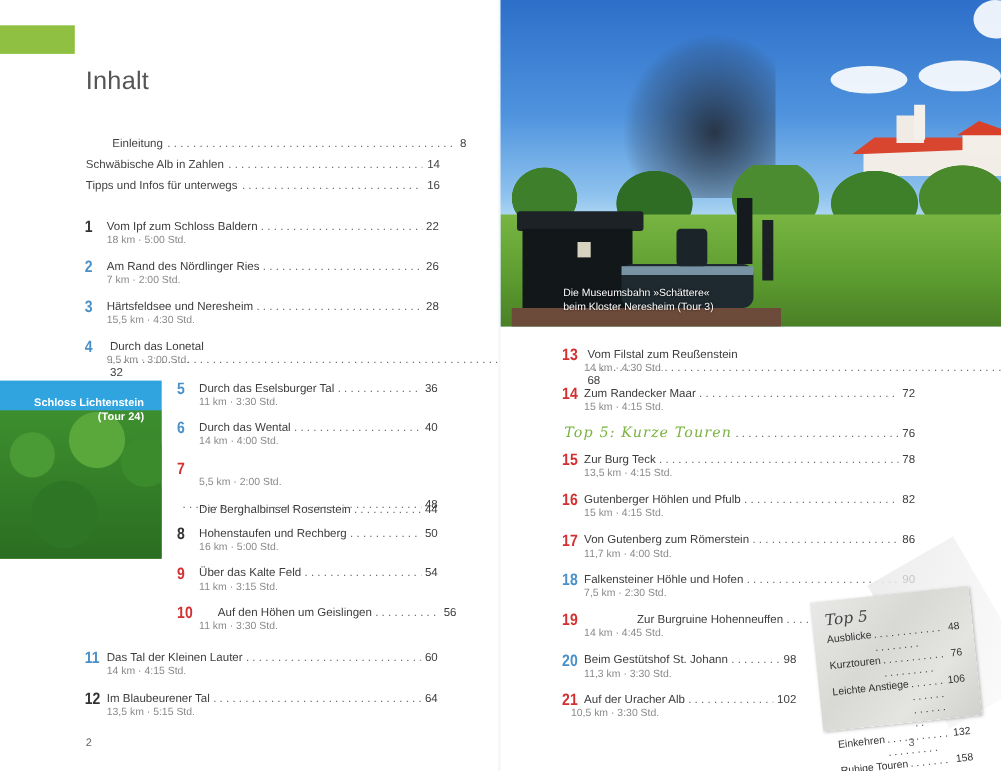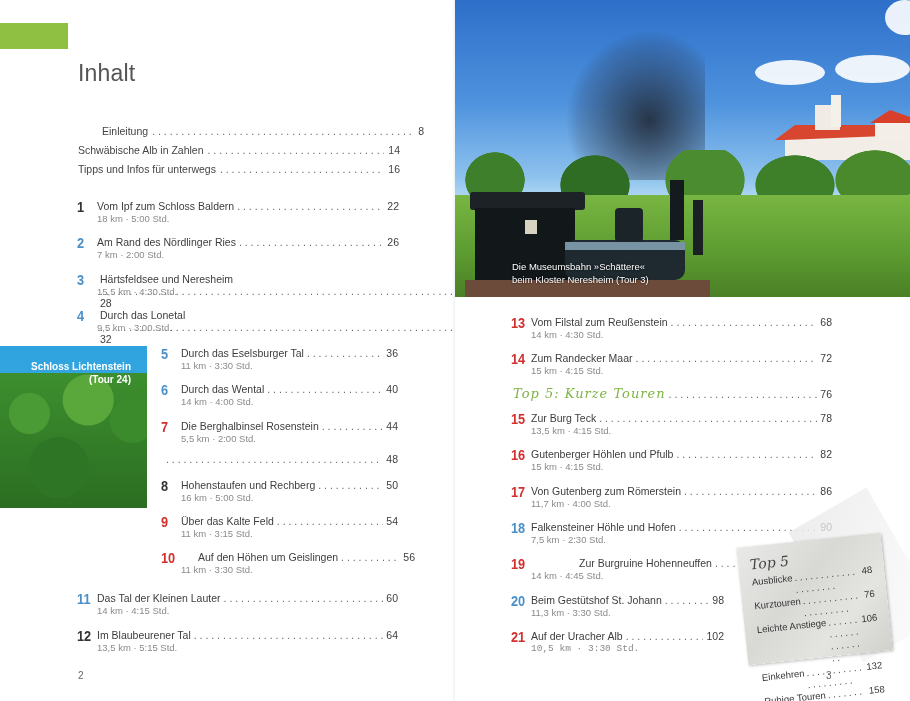--- a/index.html
+++ b/index.html
@@ -109,21 +109,21 @@
     <span class="num" style="color:#4a90c8">2</span>
     <div class="line" style="left:20px; width:302px;">
         <span>Am Rand des Nördlinger Ries</span>
         <span class="dots"></span>
         <span>26</span>
       </div>
     <div class="meta" style="left:20px;">7 km  · 2:00 Std.</div>
   </div>
   <div class="tour" style="left:77px; top:273px;">
     <span class="num" style="color:#4a90c8">3</span>
-    <div class="line" style="left:20px; width:302px;flex-direction:column;">
+    <div class="line" style="left:20px; width:302px;">
         <span>Härtsfeldsee und Neresheim</span>
         <span class="dots"></span>
         <span>28</span>
       </div>
     <div class="meta" style="left:20px;">15,5 km  · 4:30 Std.</div>
   </div>
   <div class="tour" style="left:77px; top:309px;">
     <span class="num" style="color:#4a90c8">4</span>
     <div class="line" style="left:20px; width:302px;flex-direction:column;">
         <span>Durch das Lonetal</span>
@@ -165,21 +165,21 @@
     <span class="num" style="color:#4a90c8">6</span>
     <div class="line" style="left:20px; width:217px;">
         <span>Durch das Wental</span>
         <span class="dots"></span>
         <span>40</span>
       </div>
     <div class="meta" style="left:20px;">14 km  · 4:00 Std.</div>
   </div>
   <div class="tour" style="left:161px; top:420px;">
     <span class="num" style="color:#d32f2f">7</span>
-    <div class="line" style="left:20px; width:217px;">
+    <div class="line" style="left:20px; width:217px;margin-top:37px;">
         <span>Die Berghalbinsel Rosenstein</span>
         <span class="dots"></span>
         <span>44</span>
       </div>
     <div class="meta" style="left:20px;">5,5 km  · 2:00 Std.</div>
   </div>
 
   <div class="top5" style="left:163px; top:453px; width:235px;">
     <span class="dots"></span>
     <span class="pg">48</span>
@@ -267,21 +267,21 @@
     <rect x="228" y="20" width="10" height="55" fill="#1a2024"></rect>
   </svg>
   <div class="train-caption">
     <div>Die Museumsbahn »Schättere«</div>
     <div>beim Kloster Neresheim (Tour 3)</div>
   </div>
 </div>
 
 <div class="tour" style="left:511px; top:316px;">
   <span class="num" style="color:#d32f2f">13</span>
-  <div class="line" style="left:20px; width:301px;">
+  <div class="line" style="left:20px; width:301px;flex-direction:column;">
       <span>Vom Filstal zum Reußenstein</span>
       <span class="dots"></span>
       <span>68</span>
     </div>
   <div class="meta" style="left:20px;">14 km  · 4:30 Std.</div>
 </div>
 <div class="tour" style="left:511px; top:352px;">
   <span class="num" style="color:#d32f2f">14</span>
   <div class="line" style="left:20px; width:301px;">
       <span>Zum Randecker Maar</span>
@@ -352,21 +352,21 @@
     </div>
   <div class="meta" style="left:20px;">11,3 km  · 3:30 Std.</div>
 </div>
 <div class="tour" style="left:511px; top:630px;">
   <span class="num" style="color:#d32f2f">21</span>
   <div class="line" style="left:20px; width:193px;">
       <span>Auf der Uracher Alb</span>
       <span class="dots"></span>
       <span>102</span>
     </div>
-  <div class="meta" style="left:20px;font-family:Liberation Mono, monospace;">10,5 km  · 3:30 Std.</div>
+  <div class="meta" style="left:8px;">10,5 km  · 3:30 Std.</div>
 </div>
 
 <div class="note-card">
   <div class="note-title">Top 5</div>
   <div class="note-row">
       <span>Ausblicke</span>
       <span class="dots"></span>
       <span>48</span>
     </div>
   <div class="note-row">

